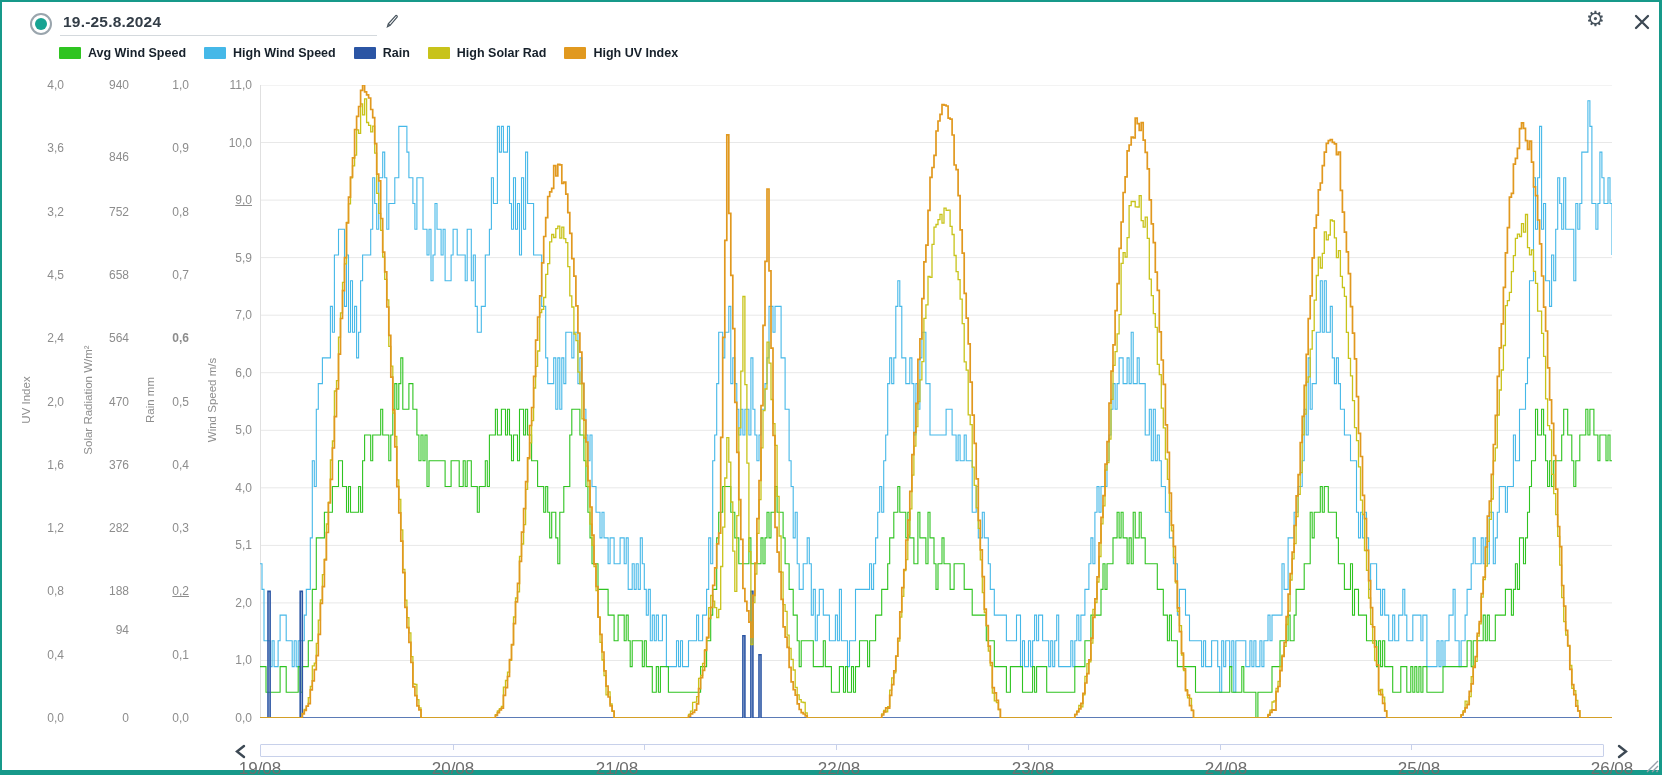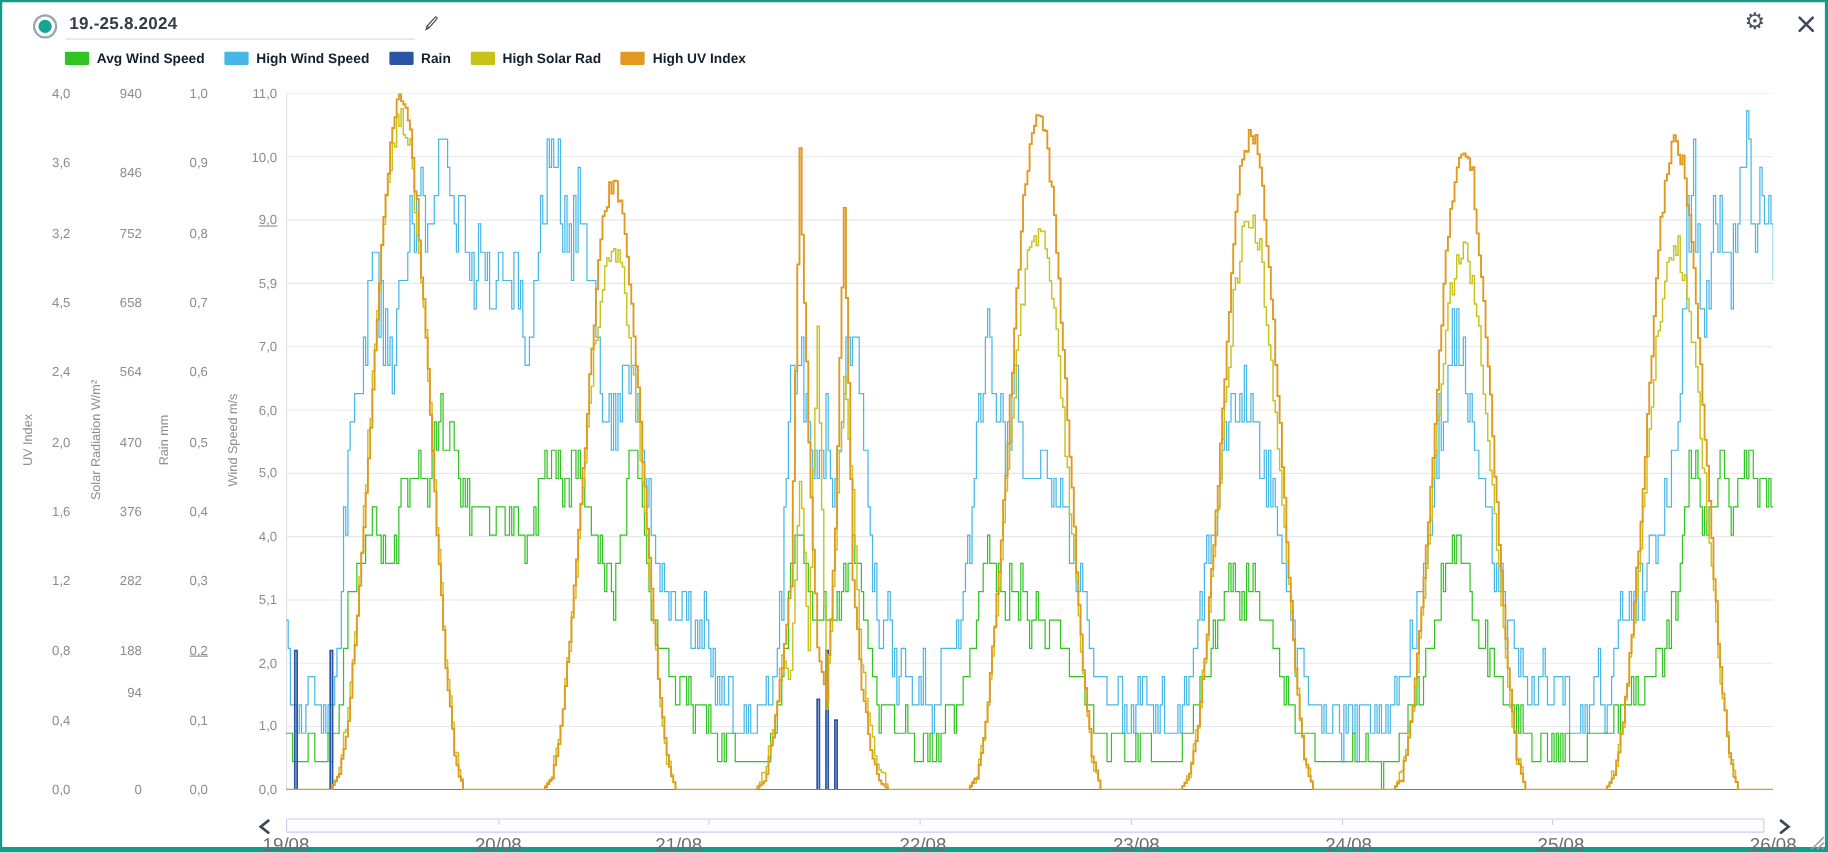--- a/index.html
+++ b/index.html
@@ -109,21 +109,21 @@
         <span style="top: 526.1px;">282</span>
         <span style="top: 589.4px;">188</span>
         <span style="top: 628px;">94</span>
         <span style="top: 716px;">0</span>
       </div>
       <div class="tick-col" style="left: 141px; top: 0px; height: 775px;">
         <span style="top: 83px;">1,0</span>
         <span style="top: 146.3px;">0,9</span>
         <span style="top: 209.6px;">0,8</span>
         <span style="top: 272.9px;">0,7</span>
-        <span style="top: 336.2px;">0,6</span>
+        <span style="top: 336.2px; font-weight: bold;">0,6</span>
         <span style="top: 399.5px;">0,5</span>
         <span style="top: 462.8px;">0,4</span>
         <span style="top: 526.1px;">0,3</span>
         <span style="top: 589.4px; text-decoration: underline;">0,2</span>
         <span style="top: 652.7px;">0,1</span>
         <span style="top: 716px;">0,0</span>
       </div>
       <div class="tick-col" style="left: 204px; top: 0px; height: 775px;">
         <span style="top: 83px;">11,0</span>
         <span style="top: 140.545px;">10,0</span>

